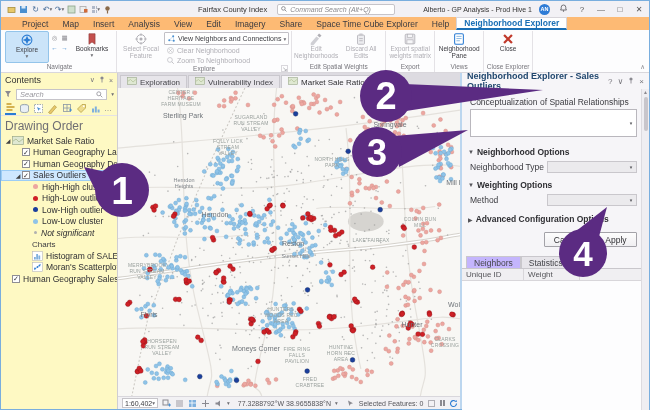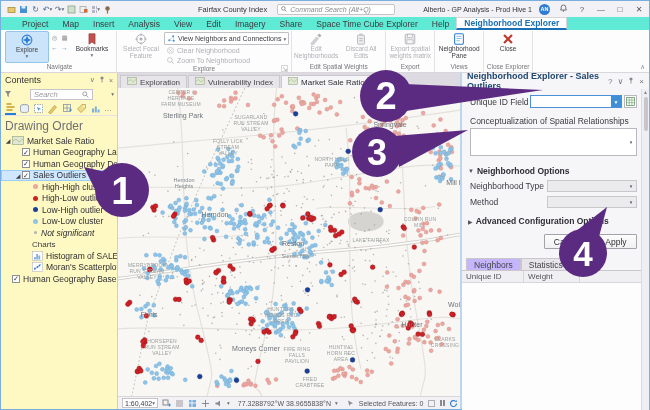--- a/index.html
+++ b/index.html
@@ -13,21 +13,21 @@
   .qat .qi { width:9px; height:9px; display:inline-flex; align-items:center; justify-content:center; font-size:8px; color:#4a6f9c; }
   .qat svg { display:block; }
   .tb-title { margin-left:86px; color:#333; white-space:nowrap; }
   .tb-search { margin-left:10px; width:118px; height:11px; border:1px solid #c6c4c9; border-radius:2px; background:#fff; display:flex; align-items:center; padding:0 3px; gap:3px; color:#8a8a8f; font-style:italic; font-size:7px; white-space:nowrap; overflow:hidden;}
   .tb-right { margin-left:auto; display:flex; align-items:center; gap:7px; }
   .tb-user { font-size:7px; color:#333; white-space:nowrap; }
   .avatar { width:11px; height:11px; border-radius:50%; background:#2e7cd6; color:#fff; font-size:5.5px; display:inline-flex; align-items:center; justify-content:center; font-weight:bold; }
   .winbtn { color:#555; font-size:8px; width:12px; text-align:center; }
 
   
-  .menutabs { height:13px; background:#5eead4; display:flex; align-items:stretch; padding-left:14px; font-size:8.5px; color:#3b3b40; flex:0 0 auto; }
+  .menutabs { height:13px; background:#fdba74; display:flex; align-items:stretch; padding-left:14px; font-size:8.5px; color:#3b3b40; flex:0 0 auto; }
   .mtab { display:flex; align-items:center; padding:0 7px; white-space:nowrap; }
   .mtab-ctx-wrap { display:flex; align-items:stretch; border:1px solid #d7d5da; background:#fbfbfd; border-radius:2px; margin:0 3px; }
   .mtab-ctx-wrap .mtab { padding:0 6px; }
   .mtab.active { background:#fff; color:#1a6fb5; border:1px solid #d7d5da; border-bottom:2px solid #1a6fb5; font-weight:bold; }
 
   
   .ribbon { height:43px; background:#fdfdfe; border-bottom:1px solid #d9d7dc; display:flex; align-items:stretch; padding:1px 2px 0 2px; position:relative; flex:0 0 auto; }
   .rgroup { display:flex; flex-direction:column; border-right:1px solid #e4e2e6; padding:0 2px; }
   .rgroup-body { flex:1; display:flex; align-items:stretch; gap:1px; }
   .rgroup-label { height:9px; font-size:6.5px; color:#77767c; text-align:center; position:relative; }
@@ -48,21 +48,21 @@
   .dlgl { position:absolute; right:1px; top:0; font-size:6px; color:#8a8990; border:1px solid #d9d7dc; line-height:6px; width:7px; height:7px; text-align:center; }
 
   
   .main { flex:1; display:flex; align-items:stretch; min-height:0; }
 
   
   .contents { width:117px; flex:0 0 auto; background:#fef9c3; border-right:1px solid #cfcdd3; display:flex; flex-direction:column; font-size:8.5px; }
   .c-head { height:14px; display:flex; align-items:center; padding:0 4px; color:#333; font-size:9px; }
   .c-head .sp { flex:1; }
   .c-hicon { color:#77767c; font-size:7px; margin-left:4px; }
-  .c-search { height:14px; display:flex; align-items:center; padding:0 3px; gap:18px; }
+  .c-search { height:14px; display:flex; align-items:center; padding:0 3px; gap:4px; }
   .c-sbox { flex:1; height:11px; border:1px solid #c6c4c9; background:#fff; display:flex; align-items:center; padding:0 3px; color:#9a999f; font-style:italic; font-size:7.5px; }
   .c-sbox .sp { flex:1; }
   .c-tools { height:15px; display:flex; align-items:center; gap:3px; padding:0 4px; border-bottom:1px solid #e4e2e6; }
   .c-tool { width:12px; height:13px; display:flex; align-items:center; justify-content:center; }
   .c-tool.active { border-bottom:2px solid #2b7cd3; }
   .c-more { color:#77767c; font-size:8px; letter-spacing:1px; }
   .c-section { color:#6f6e74; font-size:12px; padding:3px 4px 2px 4px; }
   .tree { flex:1; overflow:hidden; }
   .trow { display:flex; align-items:center; height:11.5px; padding-right:2px; color:#2f2f33; white-space:nowrap; }
   .trow .exp { width:8px; text-align:center; font-size:6px; color:#444; flex:0 0 auto;}
@@ -492,21 +492,21 @@
                 <circle cx="3" cy="6.5" r=".9" fill="#2b7cd3"></circle>
                 <circle cx="5.5" cy="5" r=".9" fill="#2b7cd3"></circle>
                 <circle cx="7.5" cy="3.5" r=".9" fill="#2b7cd3"></circle>
               </svg>
             </span>
             <span>Moran's Scatterplot</span>
           </div>
           <div class="trow" style="padding-left: 3px;">
             <span class="exp"></span>
             <span class="cb">✓</span>
-            <span>Human Geography Base</span>
+            <span>Human Geography Sales</span>
           </div>
         </div>
     </div>
 
     <div class="mapview">
       <div class="maptabs" id="map-tabs">
           <div class="vtab">
             <span><svg width="10" height="8" viewBox="0 0 10 8">
                 <rect x="0.5" y="0.5" width="9" height="7" fill="#dfe8d2" stroke="#9aa88a" stroke-width=".6"></rect>
                 <path d="M0.5 4.5L3.5 2.5l2.5 2.5L9.5 2" stroke="#b6c49e" stroke-width=".8" fill="none"></path>
@@ -1863,32 +1863,20 @@
         <span class="p-hicon">×</span>
       </div>
 
       <div class="p-body">
         <div class="p-scroll">
           <span>▲</span>
           <div class="thumb"></div>
 
         </div>
 
-        <div class="frow" style="margin-top:6px;">
-          <span class="flabel">Unique ID Field</span>
-          <div class="combo focus" style="margin-left:auto; width:92px;">
-            <span class="cbtn">▼</span>
-          </div>
-          <span style="width:13px; height:13px; border:1px solid #b9b7bd; background:#fff; margin-left:2px; display:inline-flex; align-items:center; justify-content:center;">
-            <svg width="9" height="9">
-                <rect x="0.5" y="0.5" width="8" height="8" fill="#fff" stroke="#6a9a6a" stroke-width=".8"></rect>
-                <path d="M0.5 3h8M0.5 5.7h8M3.2 0.5v8M5.9 0.5v8" stroke="#6a9a6a" stroke-width=".6"></path>
-              </svg>
-          </span>
-        </div>
 
         <div class="frow" style="margin-top:8px;">
           <span class="flabel">Conceptualization of Spatial Relationships</span>
         </div>
         <div class="frow" style="margin-top:2px;">
           <div class="combo" style="width:100%; height:28px; align-items:center;">
             <span class="cbtn">▾</span>
           </div>
         </div>
 
@@ -1896,20 +1884,24 @@
           <span class="ch">▼</span>
           <span>Neighborhood Options</span>
         </div>
         <div class="frow" style="margin-top:4px;">
           <span class="flabel">Neighborhood Type</span>
           <div class="combo dis" style="margin-left:auto; width:90px; height:12px;">
             <span class="cbtn">▾</span>
           </div>
         </div>
 
+        <div class="sect" style="margin-top:7px;">
+          <span class="ch">▼</span>
+          <span>Weighting Options</span>
+        </div>
         <div class="frow" style="margin-top:4px;">
           <span class="flabel">Method</span>
           <div class="combo dis" style="margin-left:auto; width:90px; height:12px;">
             <span class="cbtn">▾</span>
           </div>
         </div>
 
         <div class="sect" style="margin-top:8px;">
           <span class="ch">▶</span>
           <span>Advanced Configuration Options</span>

